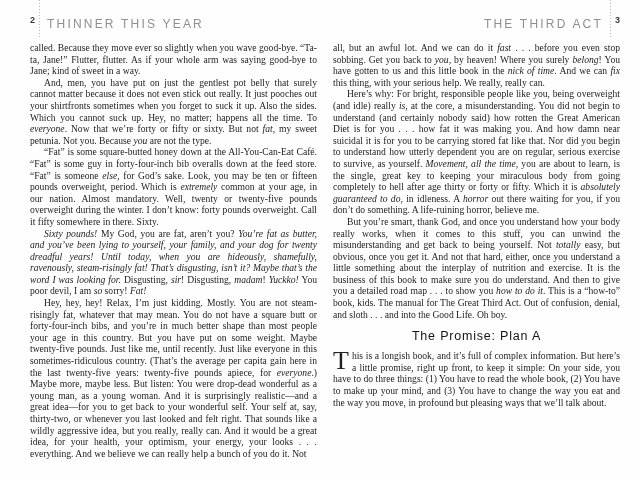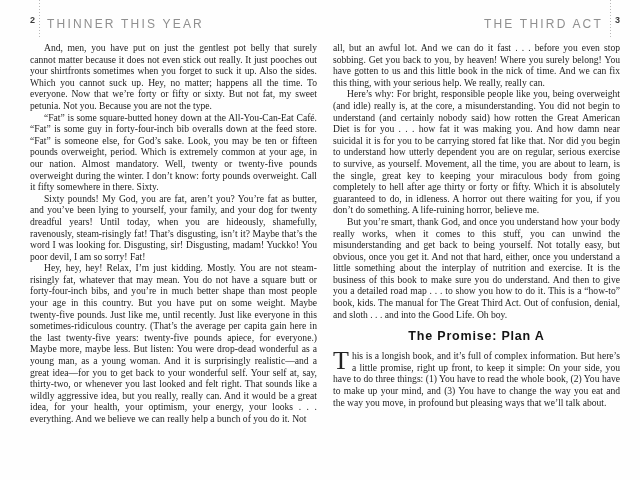--- a/index.html
+++ b/index.html
@@ -19,40 +19,41 @@
   .left-header .folio { left: 0; }
   .left-header .dotted-rule { left: 9px; }
   .left-header .running-head { left: 17px; }
   .right-header .folio { right: 0; }
   .right-header .dotted-rule { right: 9px; }
   .right-header .running-head { right: 17px; margin-left: 44px; }
 
   .body-text { font-size: 9.6px; line-height: 11.6px; text-align: justify; color: #1c1c1c; }
   .body-text p { margin: 0; }
   .body-text p.indent { text-indent: 14px; }
-  .it { }
+  .it { font-style: italic; }
 
-  .section-heading { font-family: "Liberation Sans", sans-serif; font-size: 12.5px; font-weight: bold;
+  .section-heading { font-family: "Liberation Sans", sans-serif; font-size: 12.5px; font-weight: normal;
     text-align: center; letter-spacing: 0.8px; color: #141414; margin: 9px 0 7px 0; }
 
   .dropcap { float: left; font-size: 26px; line-height: 20px; padding: 1px 3px 0 0; color: #222;
     font-family: "Liberation Serif", serif; }
 </style>
 </head>
 <body>
 
 <div class="spread">
 
   <div class="page left">
     <header class="running-header left-header">
       <span class="folio">2</span>
       <span class="dotted-rule"></span>
       <span class="running-head">THINNER THIS YEAR</span>
     </header>
     <div class="body-text">
+        <p><span>called. Because they move ever so slightly when you wave good-bye. “Ta-ta, Jane!” Flutter, flutter. As if your whole arm was saying good-bye to Jane; kind of sweet in a way.</span></p>
         <p class="indent"><span>And, men, you have put on just the gentlest pot belly that surely cannot matter because it does not even stick out really. It just pooches out your shirtfronts sometimes when you forget to suck it up. Also the sides. Which you cannot suck up. Hey, no matter; happens all the time. To </span><span class="it">everyone</span><span>. Now that we’re forty or fifty or sixty. But not </span><span class="it">fat</span><span>, my sweet petunia. Not you. Because </span><span class="it">you</span><span> are not the type.</span></p>
         <p class="indent"><span>“Fat” is some square-butted honey down at the All-You-Can-Eat Café. “Fat” is some guy in forty-four-inch bib overalls down at the feed store. “Fat” is someone </span><span class="it">else</span><span>, for God’s sake. Look, you may be ten or fifteen pounds overweight, period. Which is </span><span class="it">extremely</span><span> common at your age, in our nation. Almost mandatory. Well, twenty or twenty-five pounds overweight during the winter. I don’t know: forty pounds overweight. Call it fifty somewhere in there. Sixty.</span></p>
         <p class="indent"><span class="it">Sixty pounds!</span><span> My God, you are fat, aren’t you? </span><span class="it">You’re fat as butter, and you’ve been lying to yourself, your family, and your dog for twenty dreadful years! Until today, when you are hideously, shamefully, ravenously, steam-risingly fat! That’s disgusting, isn’t it? Maybe that’s the word I was looking for.</span><span> Disgusting, </span><span class="it">sir</span><span>! Disgusting, </span><span class="it">madam</span><span>! </span><span class="it">Yuckko!</span><span> You poor devil, I am </span><span class="it">so</span><span> sorry! </span><span class="it">Fat!</span></p>
         <p class="indent"><span>Hey, hey, hey! Relax, I’m just kidding. Mostly. You are not steam-risingly fat, whatever that may mean. You do not have a square butt or forty-four-inch bibs, and you’re in much better shape than most people your age in this country. But you have put on some weight. Maybe twenty-five pounds. Just like me, until recently. Just like everyone in this sometimes-ridiculous country. (That’s the average per capita gain here in the last twenty-five years: twenty-five pounds apiece, for </span><span class="it">everyone</span><span>.) Maybe more, maybe less. But listen: You were drop-dead wonderful as a young man, as a young woman. And it is surprisingly realistic—and a great idea—for you to get back to your wonderful self. Your self at, say, thirty-two, or whenever you last looked and felt right. That sounds like a wildly aggressive idea, but you really, really can. And it would be a great idea, for your health, your optimism, your energy, your looks . . . everything. And we believe we can really help a bunch of you do it. Not</span></p>
       </div>
   </div>
 
   <div class="page right">
     <header class="running-header right-header">
       <span class="running-head">THE THIRD ACT</span>

